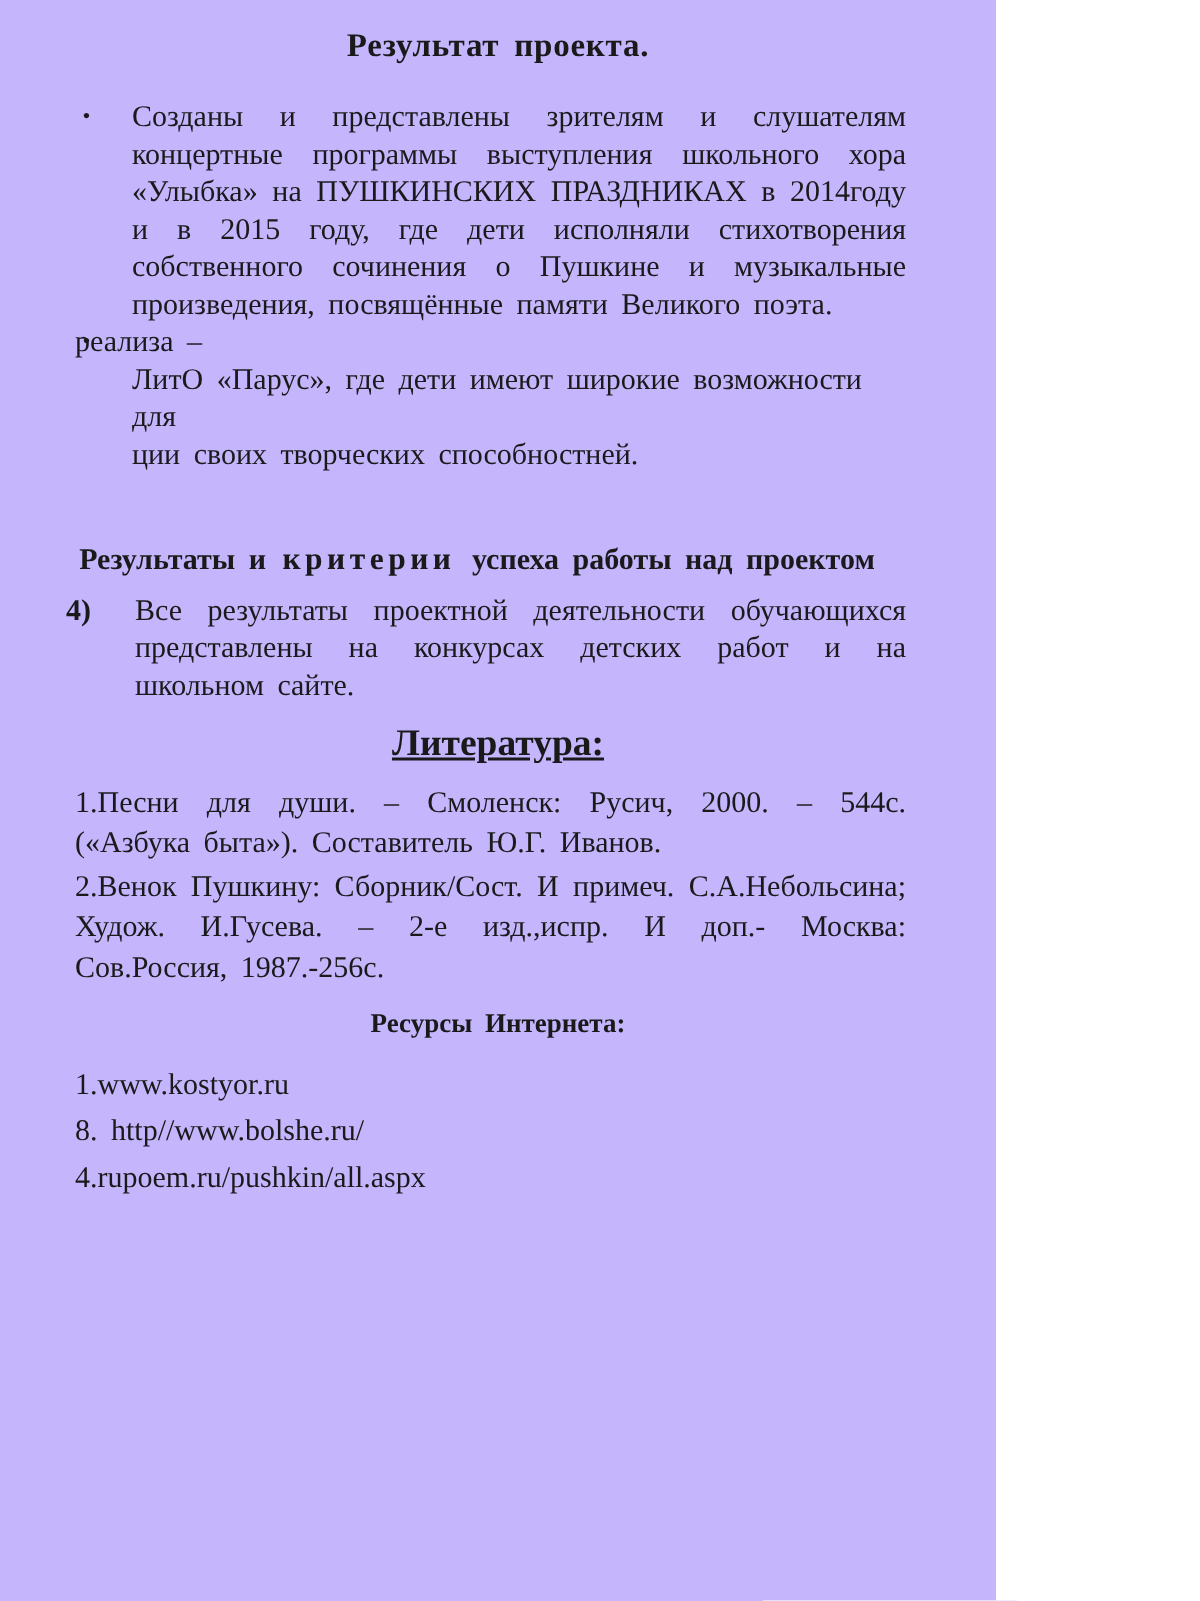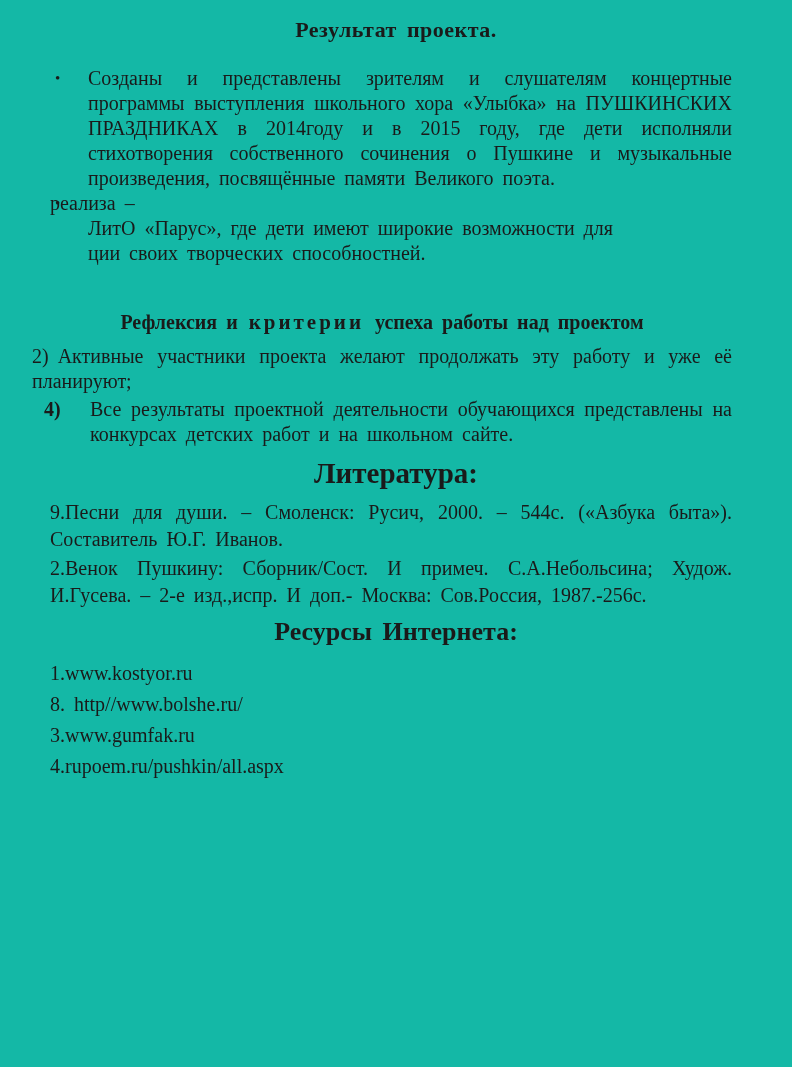--- a/index.html
+++ b/index.html
@@ -1,21 +1,21 @@
 <!DOCTYPE html>
 <html lang="ru"><head>
 <meta charset="utf-8">
 <style>
   html, body { margin: 0; padding: 0; background: #ffffff; }
   .slide {
     position: relative;
-    width: 792px;
+    width: 664px;
     height: 1067px;
     box-sizing: border-box;
-    background: #14b8a6;
+    background: #c4b5fd;
     color: #1a1a1a;
     font-family: "Liberation Serif", "DejaVu Serif", serif;
     font-size: 20px;
     line-height: 25px;
     padding: 16px 60px 0 32px;
     overflow: hidden;
     word-spacing: 4px;
   }
   .slide-title {
     margin: 0 -28px 22px 0;
@@ -67,22 +67,22 @@
   .ritem.hanging .num {
     position: absolute;
     left: 12px;
     top: 0;
   }
   .section-heading {
     text-align: center;
     font-weight: bold;
     margin: 8px -28px 8px 0;
   }
-  .section-heading.lit { font-size: 29px; line-height: 36px; }
-  .section-heading.net { font-size: 26px; line-height: 34px; margin-top: 6px; margin-bottom: 12px; }
+  .section-heading.lit { font-size: 25px; line-height: 36px; text-decoration: underline; }
+  .section-heading.net { font-size: 18px; line-height: 34px; margin-top: 6px; margin-bottom: 12px; }
   .lit-item {
     margin: 2px 0;
     padding-left: 18px;
     text-align: justify;
     line-height: 27px;
   }
   .net-item {
     margin: 0 0 6px 0;
     padding-left: 18px;
   }
@@ -101,39 +101,35 @@
     <p class="bullet">
       <span class="marker">•</span>
     </p>
     <p class="cont ind-shallow">реализа –</p>
     <p class="cont ind-deep">ЛитО «Парус», где дети имеют широкие возможности для</p>
     <p class="cont ind-deep">ции своих творческих способностней.</p>
   </div>
 
   <div>
     <h2 class="reflection-heading">
-      <span>Рефлексия и</span>
+      <span>Результаты и</span>
       <span class="emph">критерии</span>
       <span>успеха работы над проектом</span>
     </h2>
-    <p class="ritem">
-      <span class="num">2)</span><span>Активные участники проекта желают продолжать эту работу и уже её планируют;</span>
-    </p>
     <p class="ritem hanging">
       <span class="num bold">4)</span><span>Все результаты проектной деятельности обучающихся представлены на конкурсах детских работ и на школьном сайте.</span>
     </p>
   </div>
 
   <div>
     <h2 class="section-heading lit">Литература:</h2>
-    <p class="lit-item">9.Песни для души. – Смоленск: Русич, 2000. – 544с. («Азбука быта»). Составитель Ю.Г. Иванов.</p>
+    <p class="lit-item">1.Песни для души. – Смоленск: Русич, 2000. – 544с. («Азбука быта»). Составитель Ю.Г. Иванов.</p>
     <p class="lit-item">2.Венок Пушкину: Сборник/Сост. И примеч. С.А.Небольсина; Худож. И.Гусева. – 2-е изд.,испр.  И  доп.- Москва: Сов.Россия, 1987.-256с.</p>
   </div>
 
   <div>
     <h2 class="section-heading net">Ресурсы Интернета:</h2>
     <p class="net-item">1.www.kostyor.ru</p>
     <p class="net-item">8. http//www.bolshe.ru/</p>
-    <p class="net-item">3.www.gumfak.ru</p>
     <p class="net-item">4.rupoem.ru/pushkin/all.aspx</p>
   </div>
 
 </div>
 
 </body></html>

